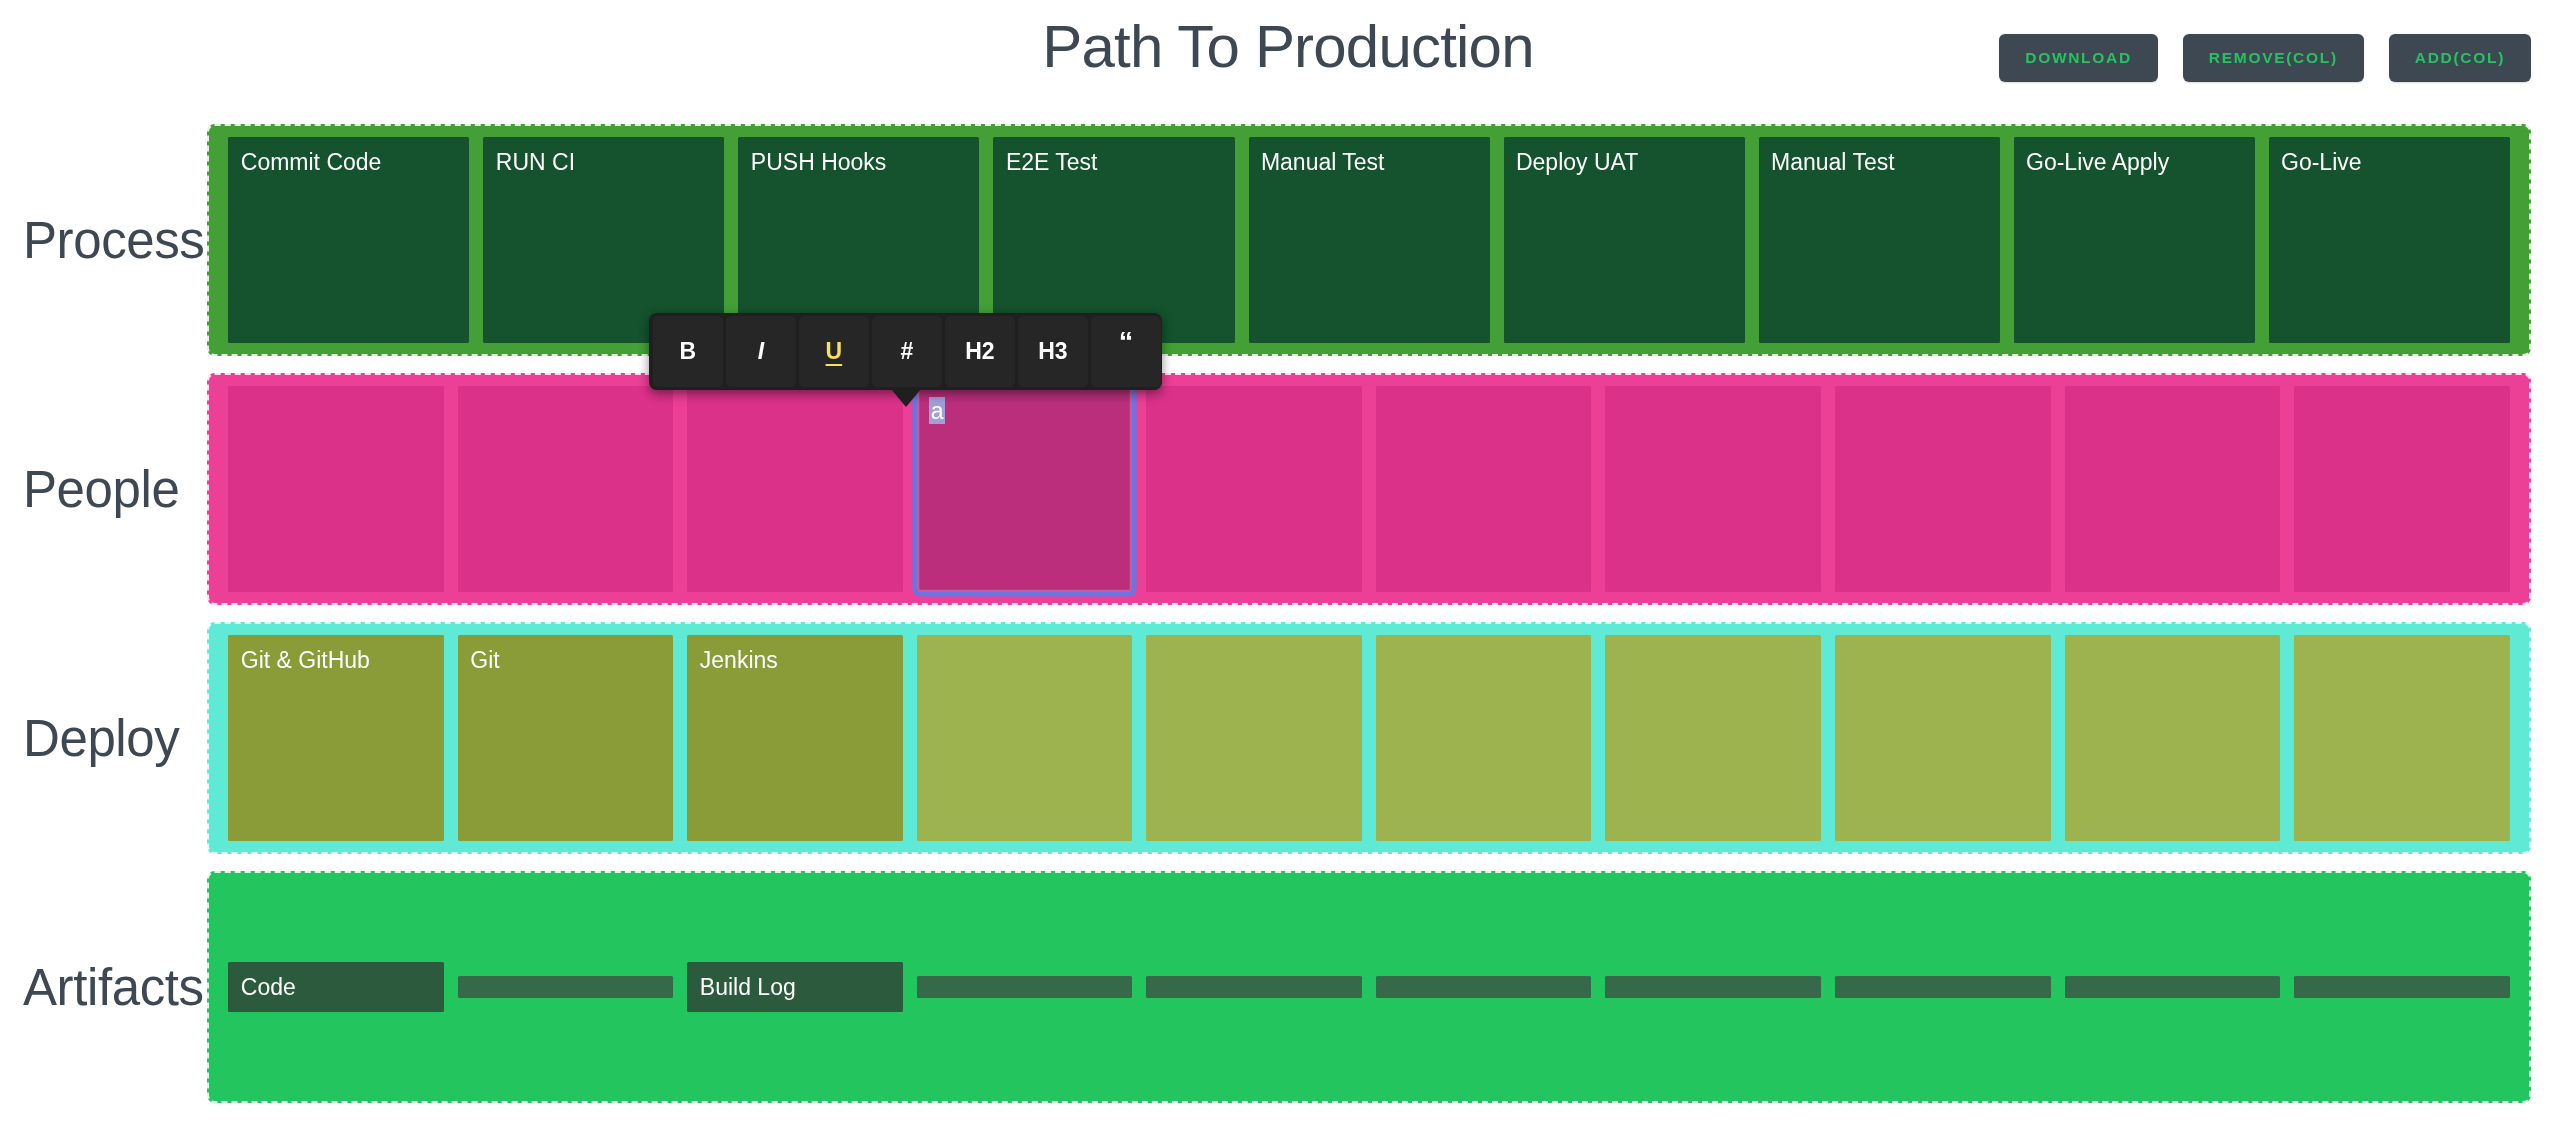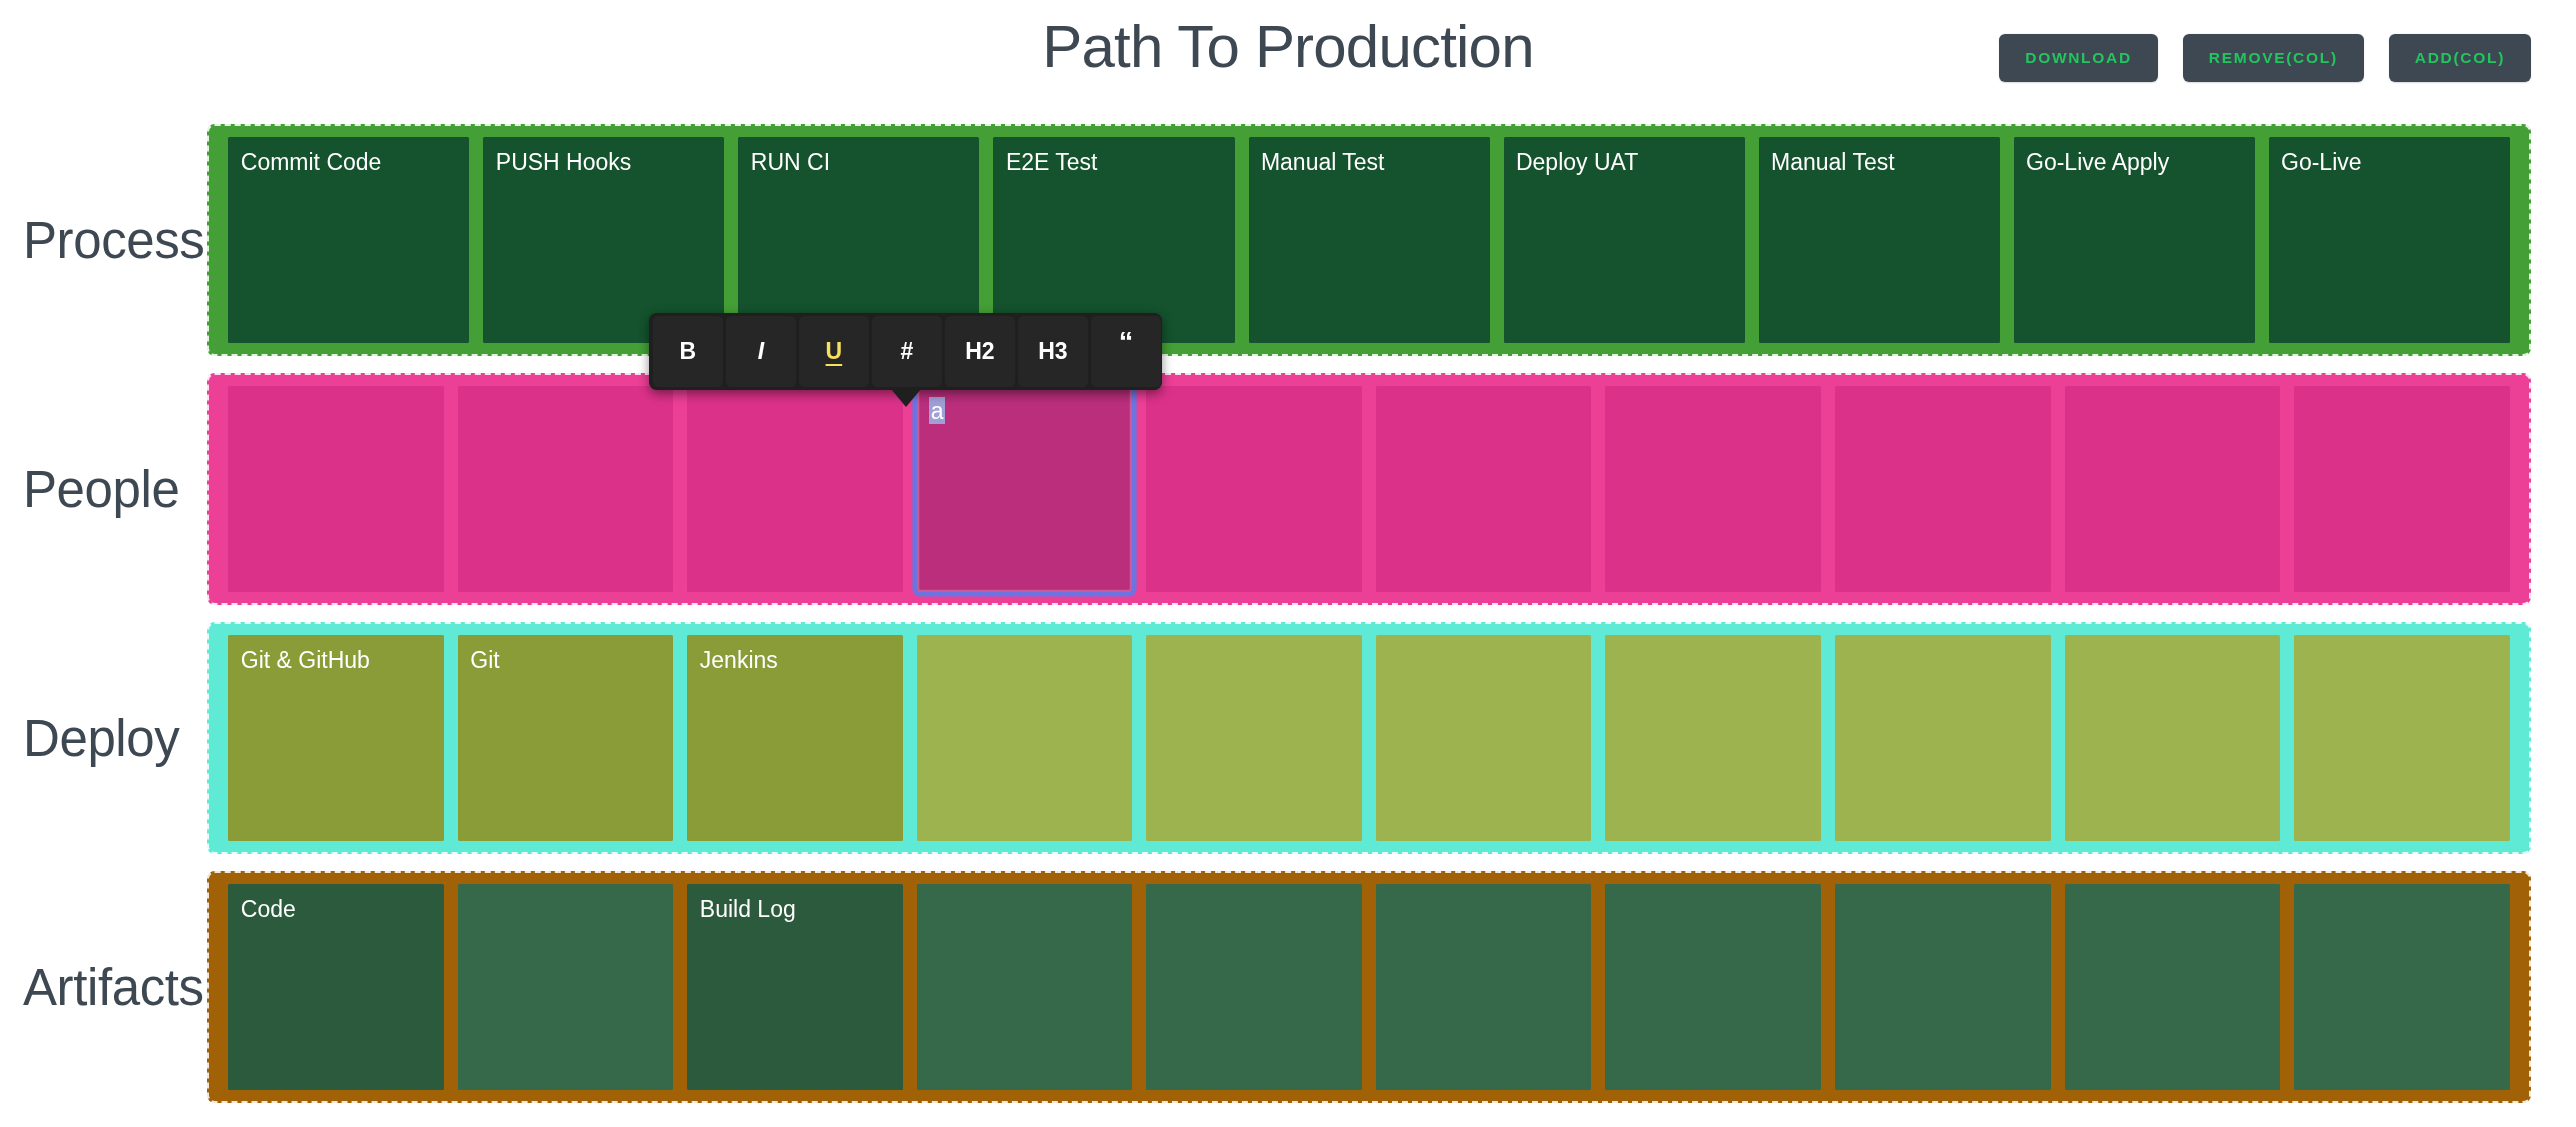--- a/index.html
+++ b/index.html
@@ -135,21 +135,21 @@
   .row-process .cell       { background: #14532d; }
 
   .row-people  .row-track  { background: #ec3f96; }
   .row-people  .cell       { background: #dc3189; }
   .row-people  .cell.empty { background: #dc3189; }
 
   .row-tooling .row-track  { background: #5eead4; }
   .row-tooling .cell       { background: #8a9c38; }
   .row-tooling .cell.empty { background: #9cb350; }
 
-  .row-artifacts .row-track  { background: #a16207; }
+  .row-artifacts .row-track  { background: #22c55e; align-items: center; }
   .row-artifacts .cell       { background: #2b5a3c; }
   .row-artifacts .cell.empty { background: #36694a; }
 
   
   .cell.selected {
     background: #ba2e7c;
     box-shadow: 0 0 0 4.6px #6d74e0, inset 0 0 0 2.3px rgba(255,255,255,.22);
     border-radius: 3.1px;
     z-index: 3;
   }
@@ -222,22 +222,22 @@
       <button class="hdr-btn">REMOVE(COL)</button>
       <button class="hdr-btn">ADD(COL)</button>
     </div>
   </div>
 
   <div class="board" id="board">
       <div class="board-row row-process">
         <div class="row-label">Process</div>
         <div class="row-track">
           <div class="cell"><span class="cell-text">Commit Code</span></div>
+          <div class="cell"><span class="cell-text">RUN CI</span></div>
           <div class="cell"><span class="cell-text">PUSH Hooks</span></div>
-          <div class="cell"><span class="cell-text">RUN CI</span></div>
           <div class="cell"><span class="cell-text">E2E Test</span></div>
           <div class="cell"><span class="cell-text">Manual Test</span></div>
           <div class="cell"><span class="cell-text">Deploy UAT</span></div>
           <div class="cell"><span class="cell-text">Manual Test</span></div>
           <div class="cell"><span class="cell-text">Go-Live Apply</span></div>
           <div class="cell"><span class="cell-text">Go-Live</span></div>
         </div>
       </div>
       <div class="board-row row-people">
         <div class="row-label">People</div>

